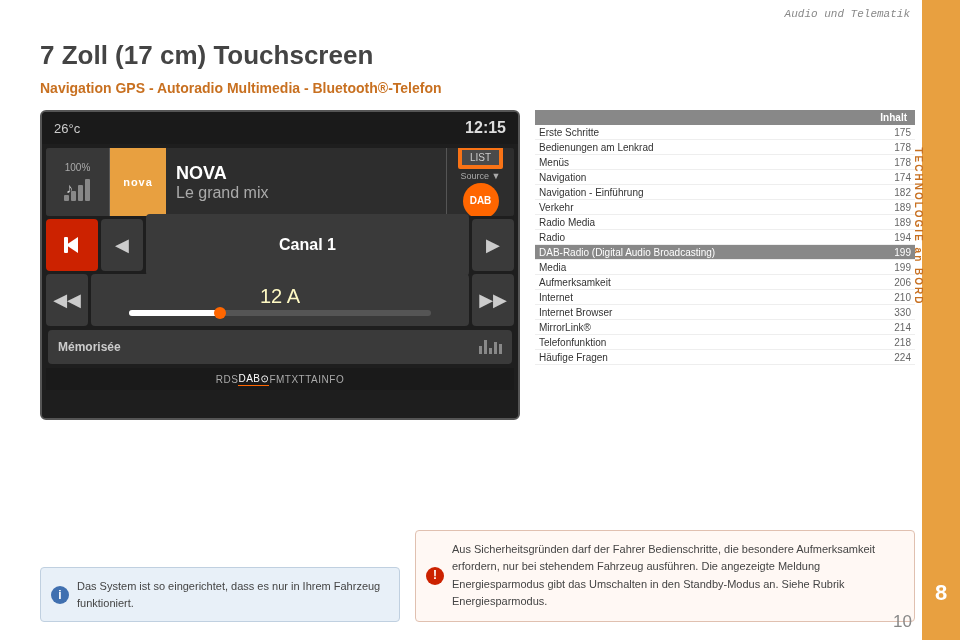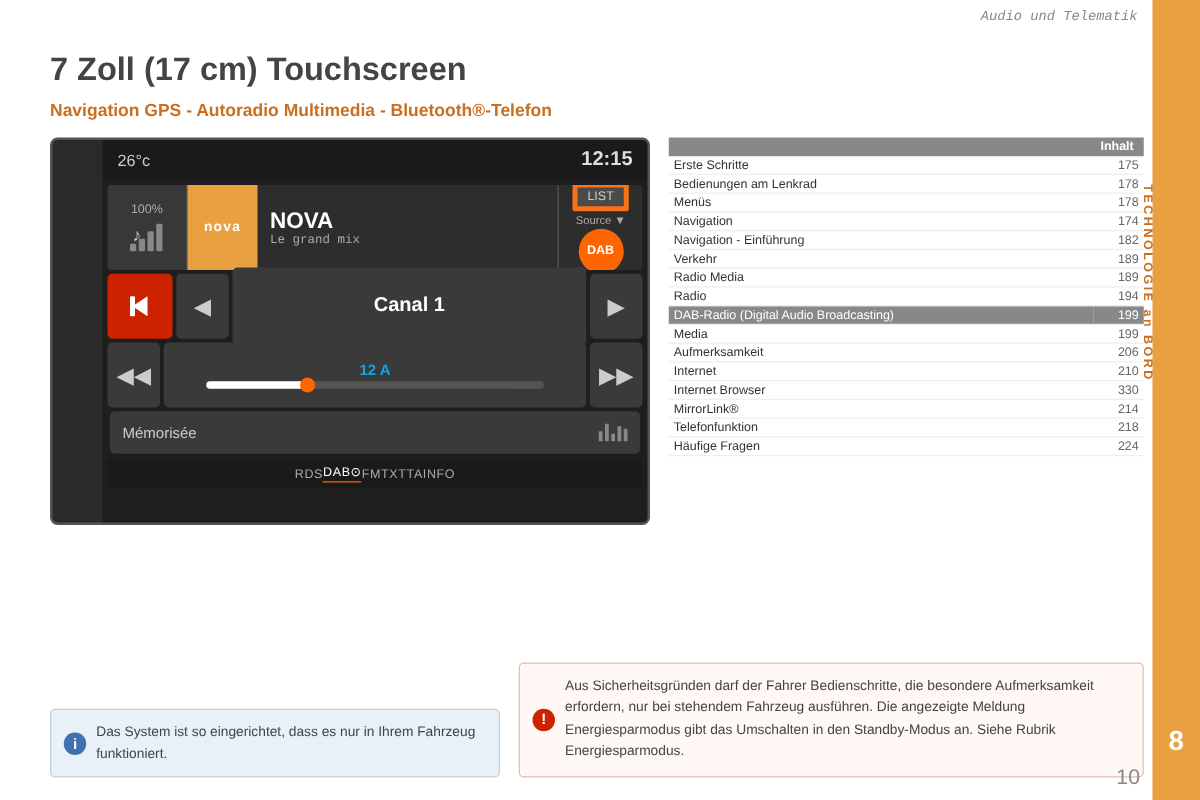--- a/index.html
+++ b/index.html
@@ -78,21 +78,20 @@
     .car-screen {
       position: absolute;
       top: 110px;
       left: 40px;
       width: 480px;
       height: 310px;
       background: #2a2a2a;
       border-radius: 6px;
       border: 2px solid #555;
       overflow: hidden;
-      padding-left: 40px;
     }
 
     
     .screen-topbar {
       background: #1a1a1a;
       height: 32px;
       display: flex;
       align-items: center;
       justify-content: space-between;
       padding: 0 12px;
@@ -163,22 +162,21 @@
       justify-content: center;
       padding: 4px 10px;
     }
     .station-name {
       color: #fff;
       font-size: 18px;
       font-weight: bold;
     }
     .station-subtitle {
       color: #aaa;
-      font-size: 10px;
-      font-family: Liberation Mono, monospace;
+      font-size: 16px;
     }
 
     .source-list-box {
       width: 68px;
       display: flex;
       flex-direction: column;
       align-items: center;
       justify-content: center;
       background: #2d2d2d;
       border-left: 1px solid #555;
@@ -270,23 +268,23 @@
       height: 52px;
       background: #3a3a3a;
       border-radius: 4px;
       display: flex;
       flex-direction: column;
       align-items: center;
       justify-content: center;
       gap: 2px;
     }
     .track-name {
-      color: #0ea5e9;
-      font-size: 12px;
-      font-weight: bold;
+      color: #fef9c3;
+      font-size: 20px;
+      font-weight: normal;
     }
     .track-progress {
       width: 80%;
       height: 6px;
       background: #555;
       border-radius: 3px;
       position: relative;
     }
     .track-progress-fill {
       position: absolute;
@@ -303,24 +301,25 @@
       width: 12px;
       height: 12px;
       background: #ff6600;
       border-radius: 50%;
       transform: translateX(-50%);
     }
 
     
     .mem-row {
       display: flex;
-      align-items: flex-start;
+      align-items: center;
       height: 36px;
       gap: 3px;
       padding: 0 2px;
+      font-weight: bold;
     }
     .mem-display {
       flex: 1;
       height: 34px;
       background: #3a3a3a;
       border-radius: 4px;
       display: flex;
       align-items: center;
       padding: 0 10px;
       color: #ccc;

